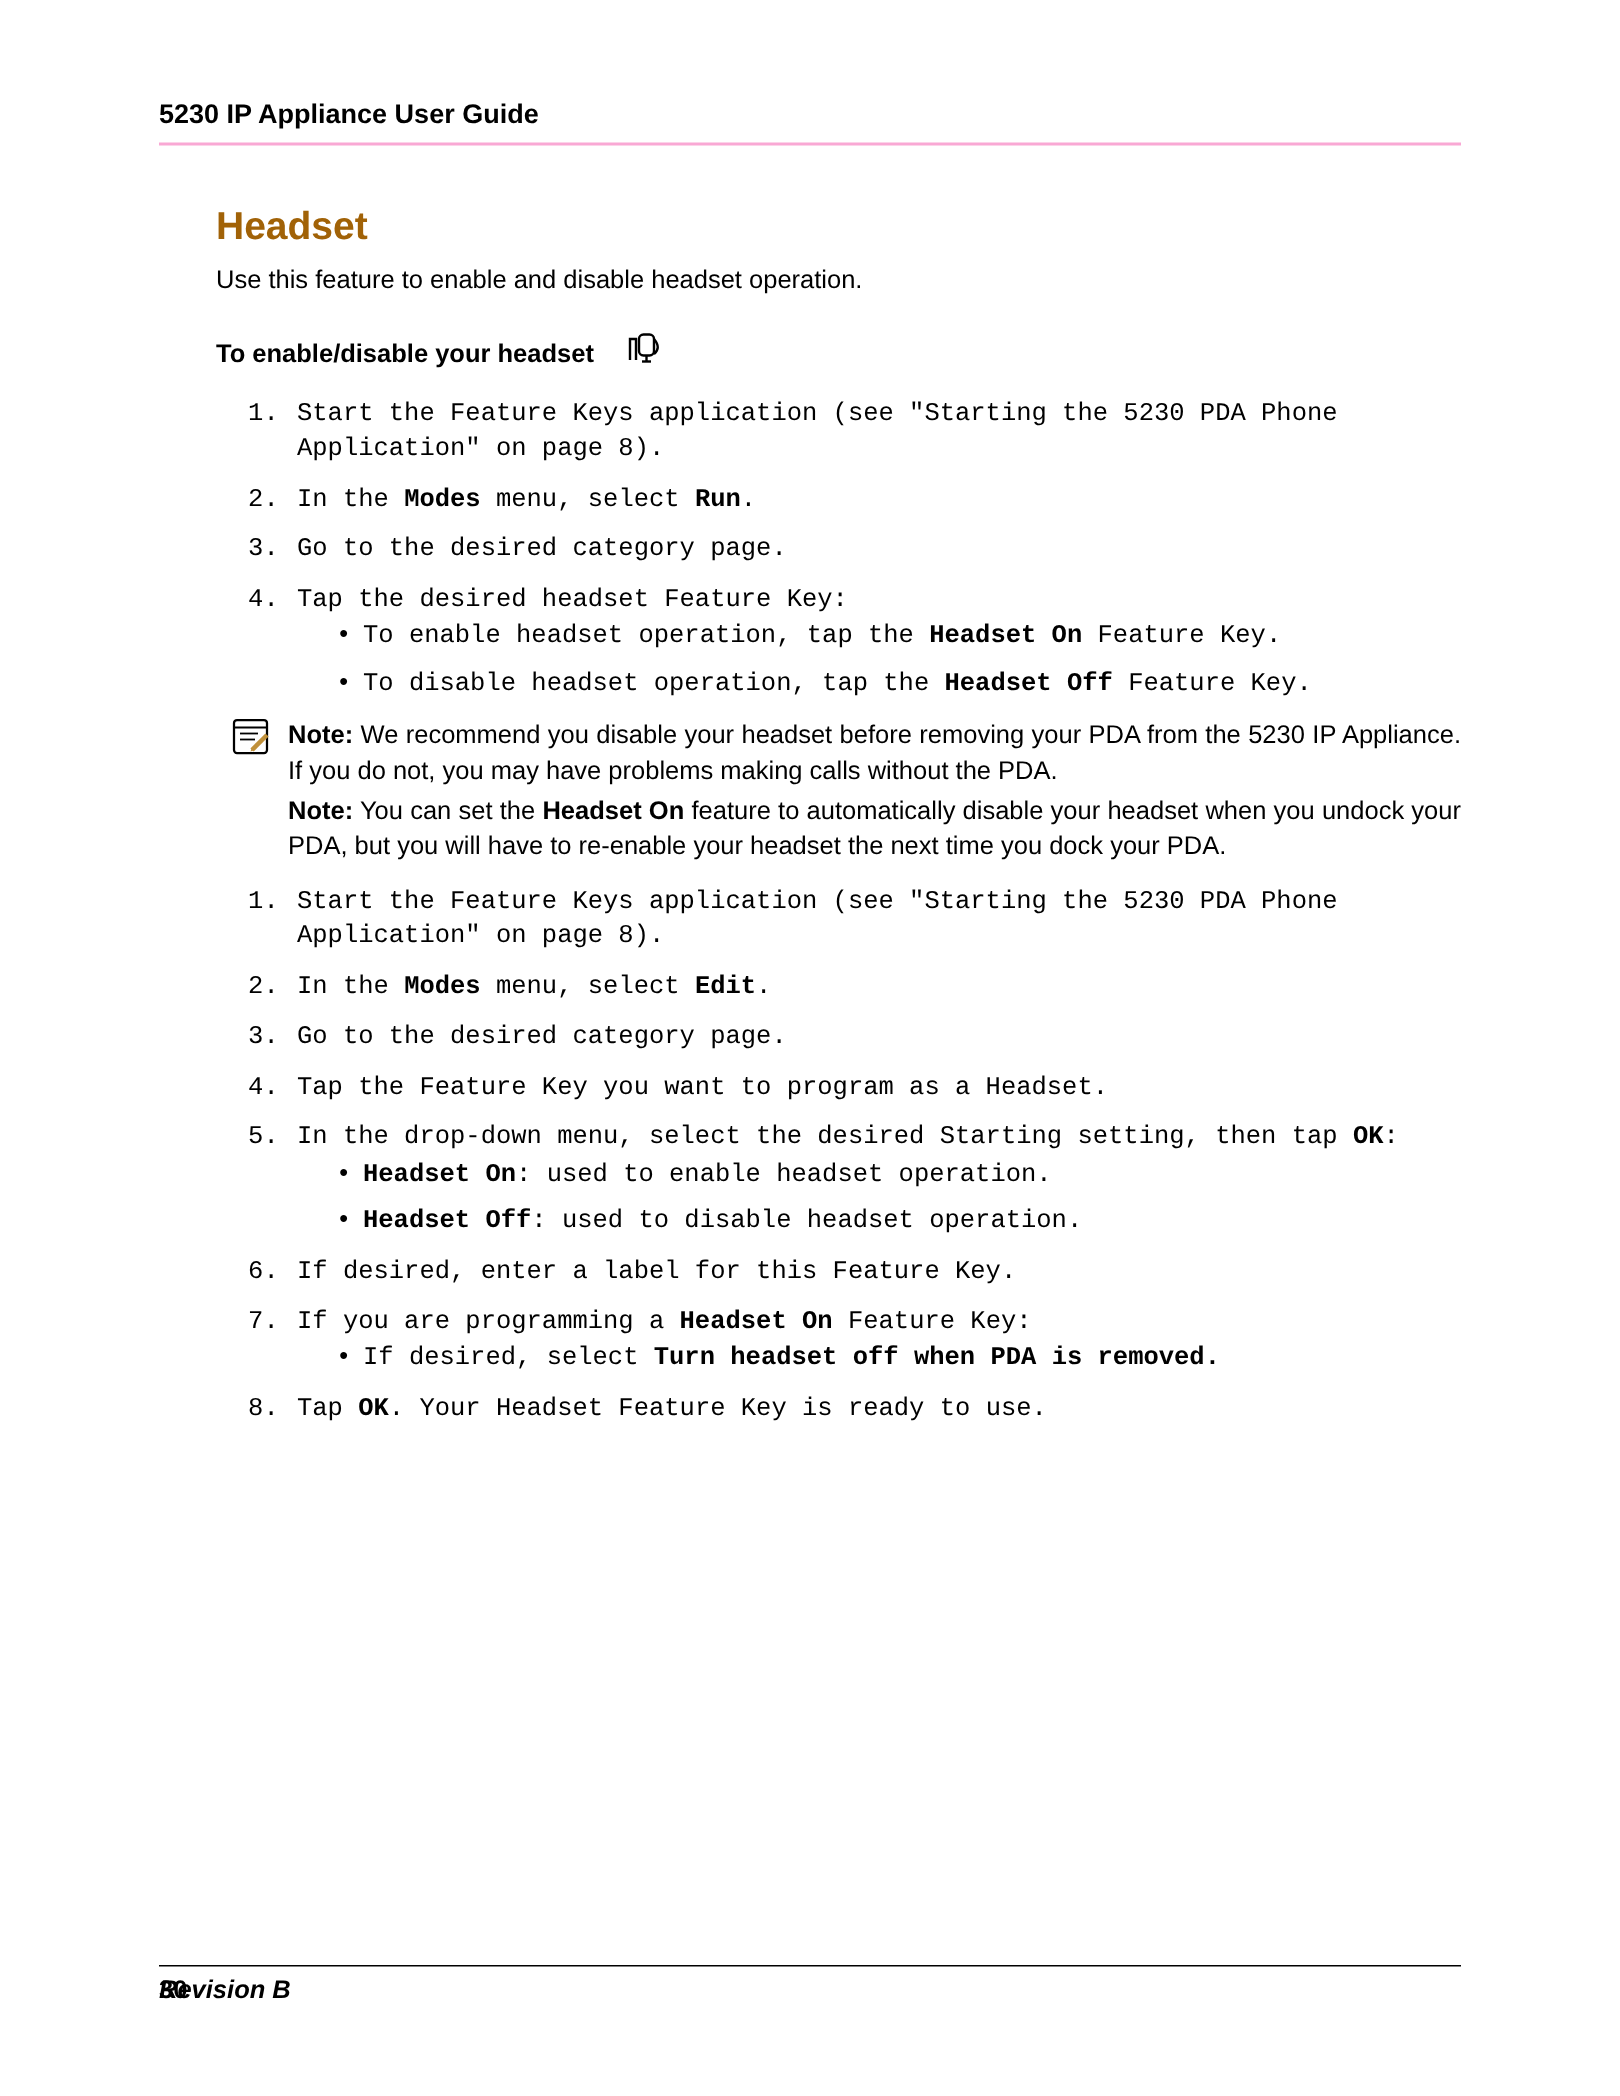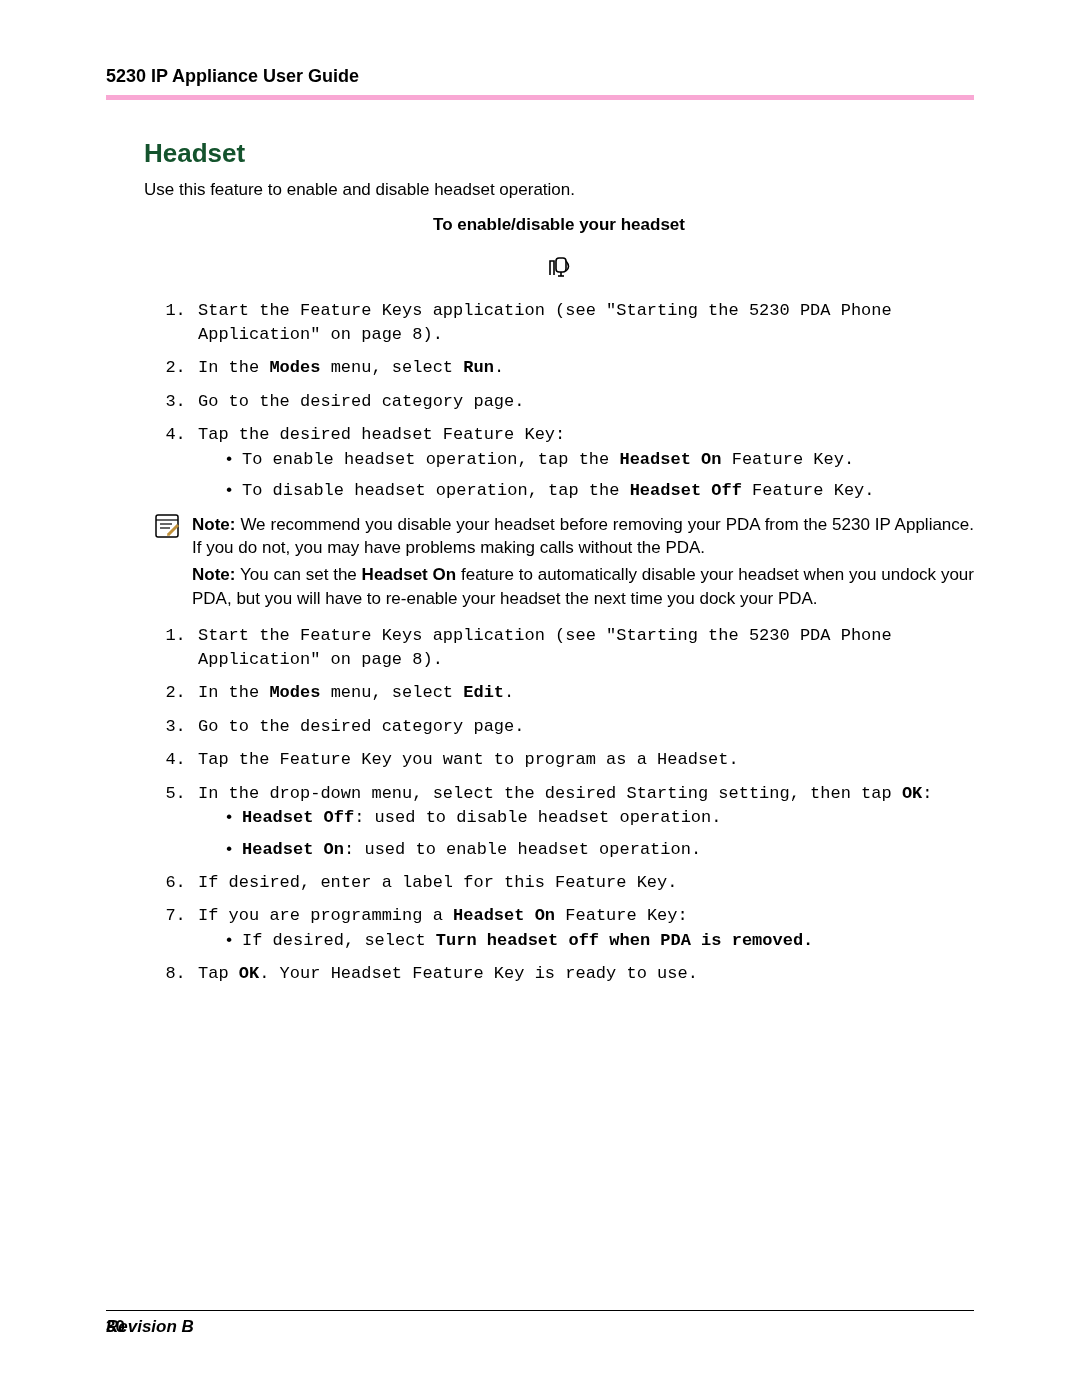--- a/index.html
+++ b/index.html
@@ -13,46 +13,45 @@
     width: 1080px;
     height: 1397px;
     position: relative;
     box-sizing: border-box;
     padding: 66px 106px 60px 106px;
   }
   .running-header {
     font-weight: bold;
     font-size: 18px;
     padding-bottom: 8px;
-    border-bottom: 5px solid #f9a8d4;
+    border-bottom: 2px solid #f9a8d4;
   }
   .section-heading {
-    color: #14532d;
+    color: #a16207;
     font-size: 26px;
     font-weight: bold;
     margin-top: 38px;
     margin-bottom: 0;
     padding-left: 38px;
   }
   .body {
     padding-left: 38px;
     padding-right: 0;
     font-size: 17px;
     line-height: 1.38;
   }
   .intro {
     margin-top: 9px;
   }
   .subheading-row {
     display: flex;
     align-items: center;
     font-weight: bold;
-    margin-top: 12px;
+    margin-top: 22px;
     gap: 18px;
-    flex-direction: column;
   }
   ol.steps {
     margin: 14px 0 0 0;
     padding-left: 52px;
     font-family: Liberation Mono, monospace;
   }
   ol.steps > li {
     padding-left: 2px;
     margin-bottom: 10px;
   }
@@ -183,22 +182,22 @@
     <ol class="steps">
       <li><span>Start the Feature Keys application (see "Starting the 5230 PDA Phone Application" on page 8).</span></li>
       <li>
         <span>In the </span><b>Modes</b><span> menu, select </span><b>Edit</b><span>.</span>
       </li>
       <li><span>Go to the desired category page.</span></li>
       <li><span>Tap the Feature Key you want to program as a Headset.</span></li>
       <li>
         <span>In the drop-down menu, select the desired Starting setting, then tap </span><b>OK</b><span>:</span>
         <ul class="bullets">
+          <li><b>Headset On</b><span>: used to enable headset operation.</span></li>
           <li><b>Headset Off</b><span>: used to disable headset operation.</span></li>
-          <li><b>Headset On</b><span>: used to enable headset operation.</span></li>
         </ul>
       </li>
       <li><span>If desired, enter a label for this Feature Key.</span></li>
       <li>
         <span>If you are programming a </span><b>Headset On</b><span> Feature Key:</span>
         <ul class="bullets">
           <li><span>If desired, select </span><b>Turn headset off when PDA is removed.</b></li>
         </ul>
       </li>
       <li>

